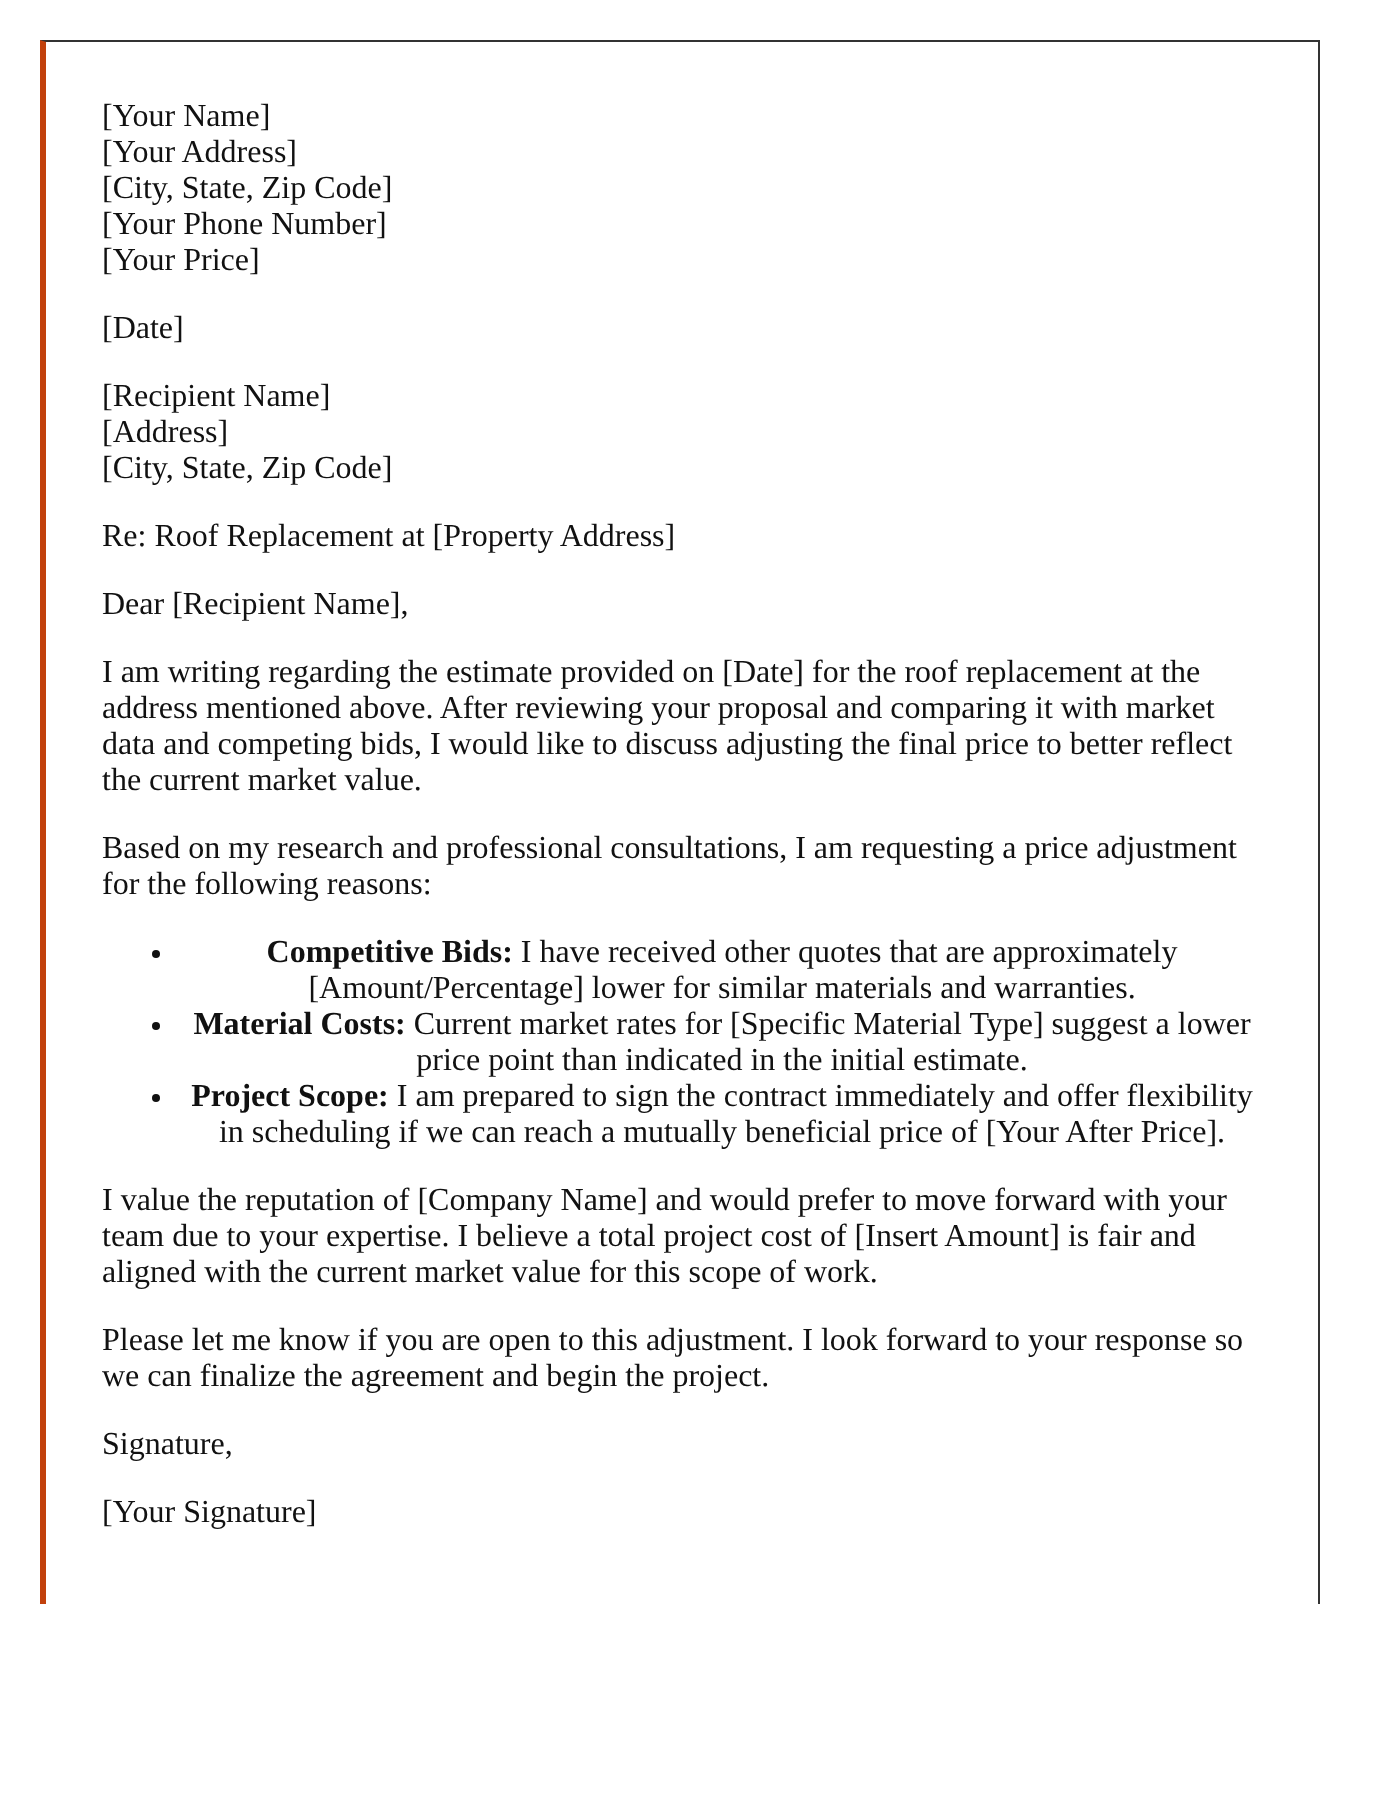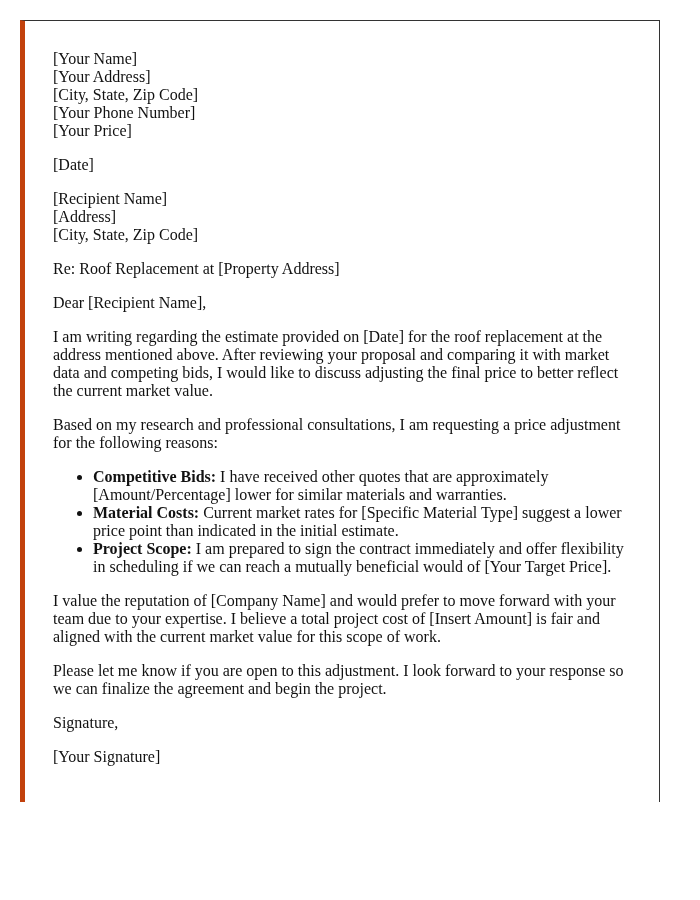--- a/index.html
+++ b/index.html
@@ -15,21 +15,21 @@
       font-family: "Liberation Serif", "DejaVu Serif", serif;
       font-size: 16px;
       color: #111111;
     }
     .page {
       position: absolute;
       left: 20px;
       top: 20px;
       width: 640px;
       height: 782px;
-      border-left: 5px solid #c2410c;
+      border-left: 3px solid #c2410c;
       border-right: 1px solid #333333;
       border-top: 1px solid #333333;
       box-sizing: border-box;
       overflow: hidden;
     }
     .content {
       position: absolute;
       left: 28px;
       top: 29px;
       width: 580px;
@@ -40,20 +40,21 @@
     }
     .line {
       display: block;
     }
     p {
       margin: 0 0 16px 0;
     }
     ul {
       margin: 0 0 16px 0;
       padding-left: 40px;
+      text-align: center;
     }
     ul li {
       margin: 0;
     }
     b {
       font-weight: bold;
     }
   </style>
 </head>
 <body>
@@ -81,21 +82,21 @@
 
     <p>Dear [Recipient Name],</p>
 
     <p>I am writing regarding the estimate provided on [Date] for the roof replacement at the address mentioned above. After reviewing your proposal and comparing it with market data and competing bids, I would like to discuss adjusting the final price to better reflect the current market value.</p>
 
     <p>Based on my research and professional consultations, I am requesting a price adjustment for the following reasons:</p>
 
     <ul>
       <li><b>Competitive Bids:</b><span> I have received other quotes that are approximately [Amount/Percentage] lower for similar materials and warranties.</span></li>
       <li><b>Material Costs:</b><span> Current market rates for [Specific Material Type] suggest a lower price point than indicated in the initial estimate.</span></li>
-      <li><b>Project Scope:</b><span> I am prepared to sign the contract immediately and offer flexibility in scheduling if we can reach a mutually beneficial would of [Your Target Price].</span></li>
+      <li><b>Project Scope:</b><span> I am prepared to sign the contract immediately and offer flexibility in scheduling if we can reach a mutually beneficial price of [Your After Price].</span></li>
     </ul>
 
     <p>I value the reputation of [Company Name] and would prefer to move forward with your team due to your expertise. I believe a total project cost of [Insert Amount] is fair and aligned with the current market value for this scope of work.</p>
 
     <p>Please let me know if you are open to this adjustment. I look forward to your response so we can finalize the agreement and begin the project.</p>
 
     <p>Signature,</p>
 
     <p>[Your Signature]</p>
 

